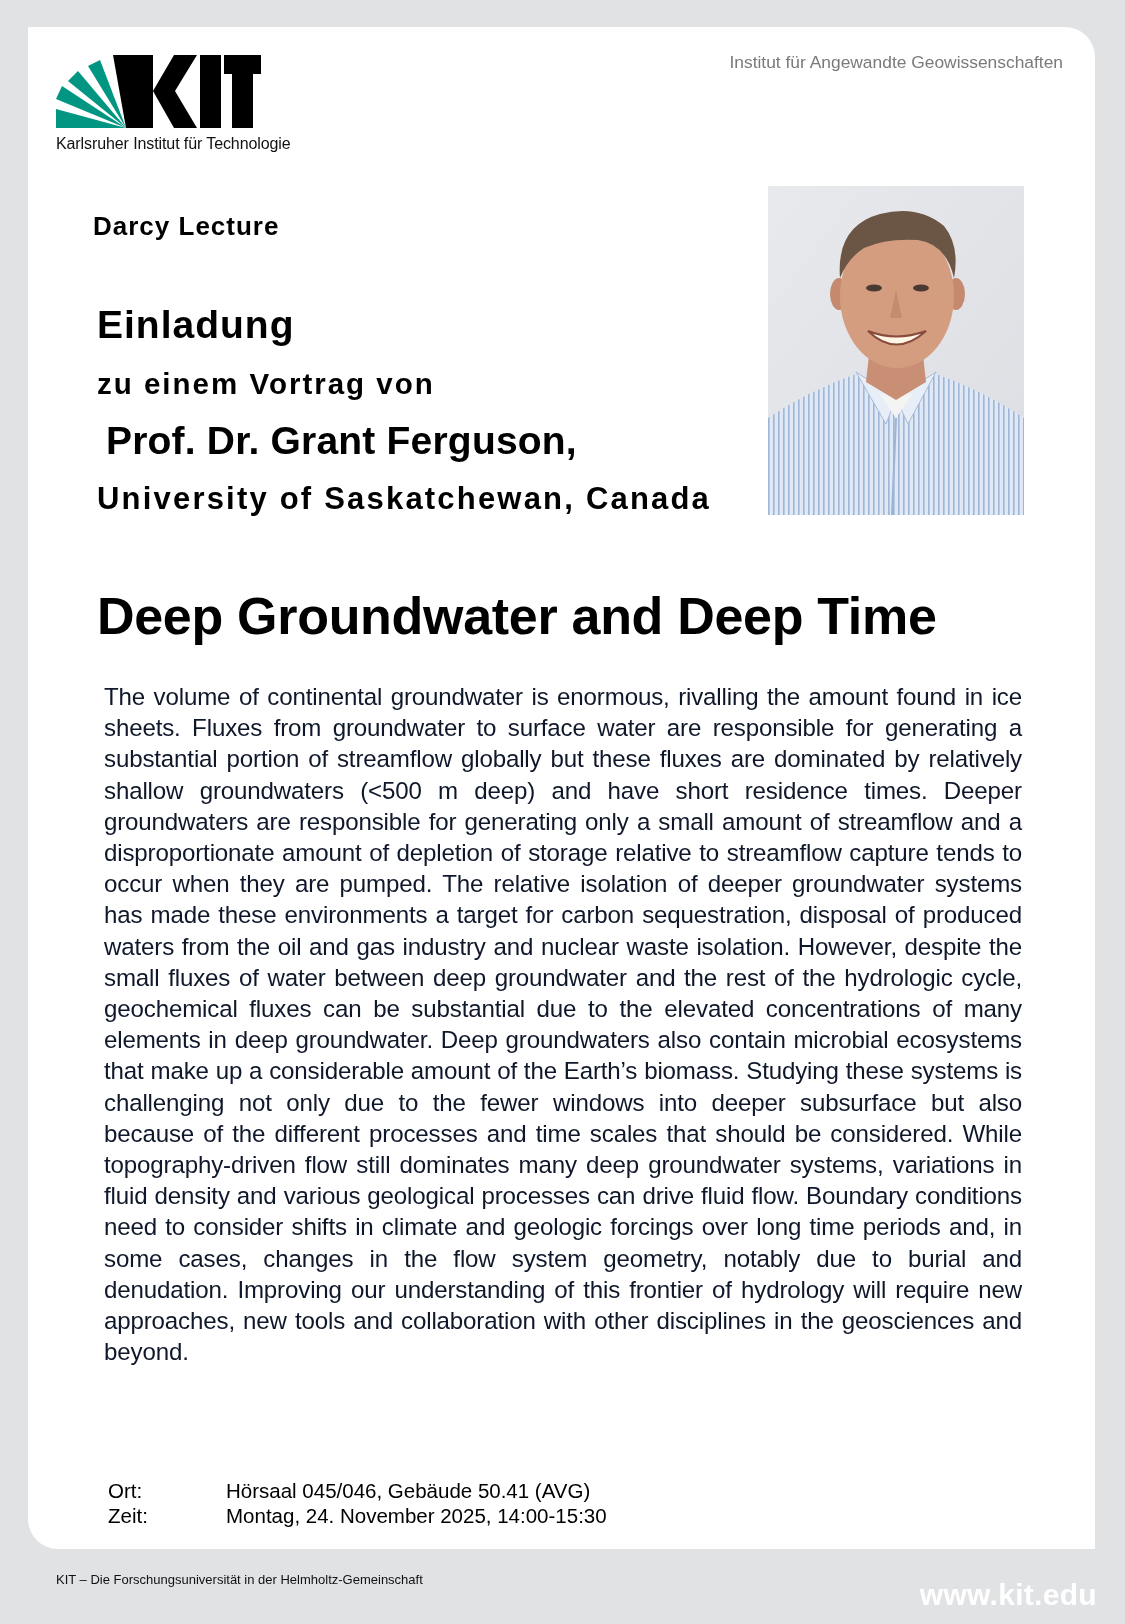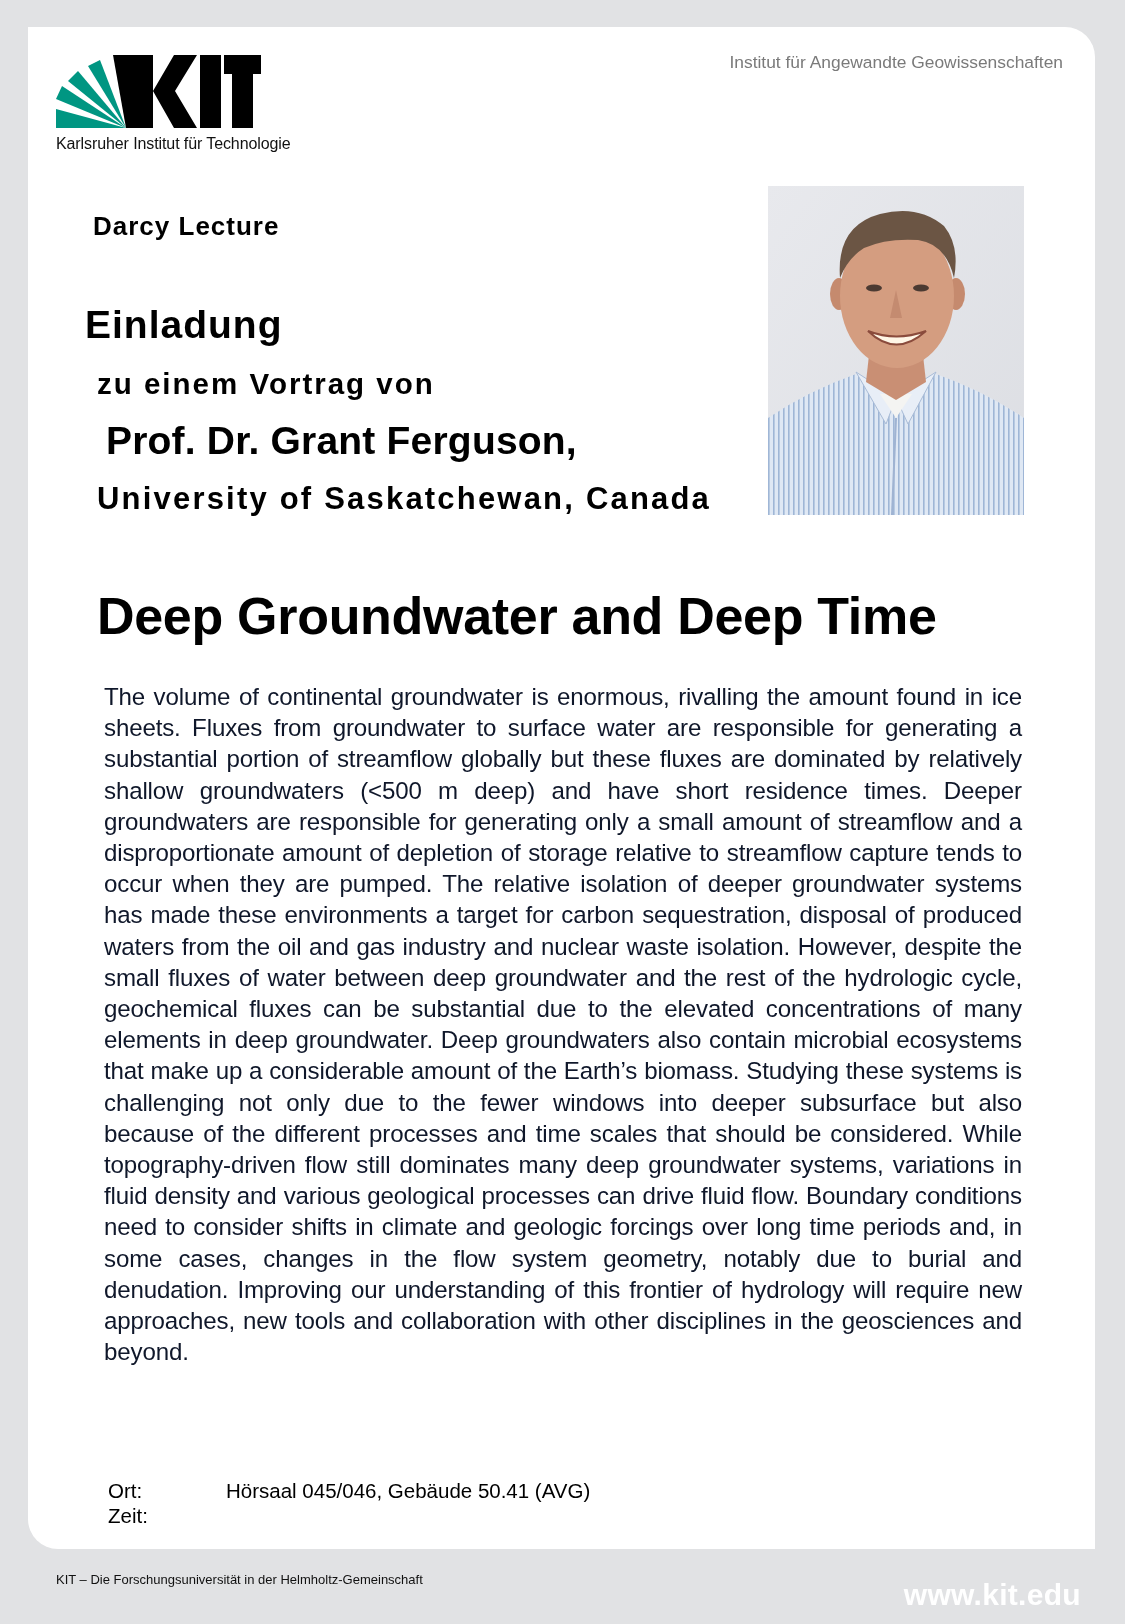--- a/index.html
+++ b/index.html
@@ -29,21 +29,21 @@
   .inst {
     position: absolute; right: 62px; top: 50px;
     color: #7a7a7a;
     font-size: 17.4px; line-height: 25px; white-space: nowrap;
   }
   .series {
     position: absolute; left: 93px; top: 211px;
     font-size: 26px; font-weight: bold; letter-spacing: 1px;
   }
   .invite {
-    position: absolute; left: 85px; top: 303px;
+    position: absolute; left: 97px; top: 303px;
     font-size: 39px; font-weight: bold; letter-spacing: 1px;
   }
   .subinvite {
     position: absolute; left: 97px; top: 367px;
     font-size: 29.5px; font-weight: bold; letter-spacing: 2px;
   }
   .speaker {
     position: absolute; left: 106px; top: 419px;
     font-size: 39px; font-weight: bold; letter-spacing: 0.2px;
   }
@@ -70,21 +70,21 @@
     position: absolute; left: 108px; top: 1478px;
     font-size: 20.5px; font-weight: normal; line-height: 25px;
   }
   .details .row { display: flex; }
   .details .lbl { width: 118px; }
   .footer-text {
     position: absolute; left: 56px; top: 1572px;
     font-size: 13px; color: #111; white-space: nowrap;
   }
   .footer-url {
-    position: absolute; right: 44px; top: 1578px;
+    position: absolute; right: 28px; top: 1578px;
     font-size: 30px; font-weight: bold; color: #ffffff; white-space: nowrap; letter-spacing: 0.3px;
   }
 </style>
 </head>
 <body>
 
 <div class="card"></div>
 
 <div class="logo">
   <svg width="205" height="80" viewBox="0 0 205 80">
@@ -161,17 +161,18 @@
 
 <div class="abstract">The volume of continental groundwater is enormous, rivalling the amount found in ice sheets. Fluxes from groundwater to surface water are responsible for generating a substantial portion of streamflow globally but these fluxes are dominated by relatively shallow groundwaters (&lt;500 m deep) and have short residence times. Deeper groundwaters are responsible for generating only a small amount of streamflow and a disproportionate amount of depletion of storage relative to streamflow capture tends to occur when they are pumped. The relative isolation of deeper groundwater systems has made these environments a target for carbon sequestration, disposal of produced waters from the oil and gas industry and nuclear waste isolation. However, despite the small fluxes of water between deep groundwater and the rest of the hydrologic cycle, geochemical fluxes can be substantial due to the elevated concentrations of many elements in deep groundwater. Deep groundwaters also contain microbial ecosystems that make up a considerable amount of the Earth’s biomass. Studying these systems is challenging not only due to the fewer windows into deeper subsurface but also because of the different processes and time scales that should be considered. While topography-driven flow still dominates many deep groundwater systems, variations in fluid density and various geological processes can drive fluid flow. Boundary conditions need to consider shifts in climate and geologic forcings over long time periods and, in some cases, changes in the flow system geometry, notably due to burial and denudation.  Improving our understanding of this frontier of hydrology will require new approaches, new tools and collaboration with other disciplines in the geosciences and beyond.</div>
 
 <div class="details">
   <div class="row">
     <span class="lbl">Ort:</span>
     <span>Hörsaal 045/046, Gebäude 50.41 (AVG)</span>
   </div>
   <div class="row">
     <span class="lbl">Zeit:</span>
+    <span>Montag, 24. November 2025, 14:00-15:30</span>
   </div>
 </div>
 
 <div class="footer-text">KIT – Die Forschungsuniversität in der Helmholtz-Gemeinschaft</div>
 <div class="footer-url">www.kit.edu</div>
 
 </body></html>

